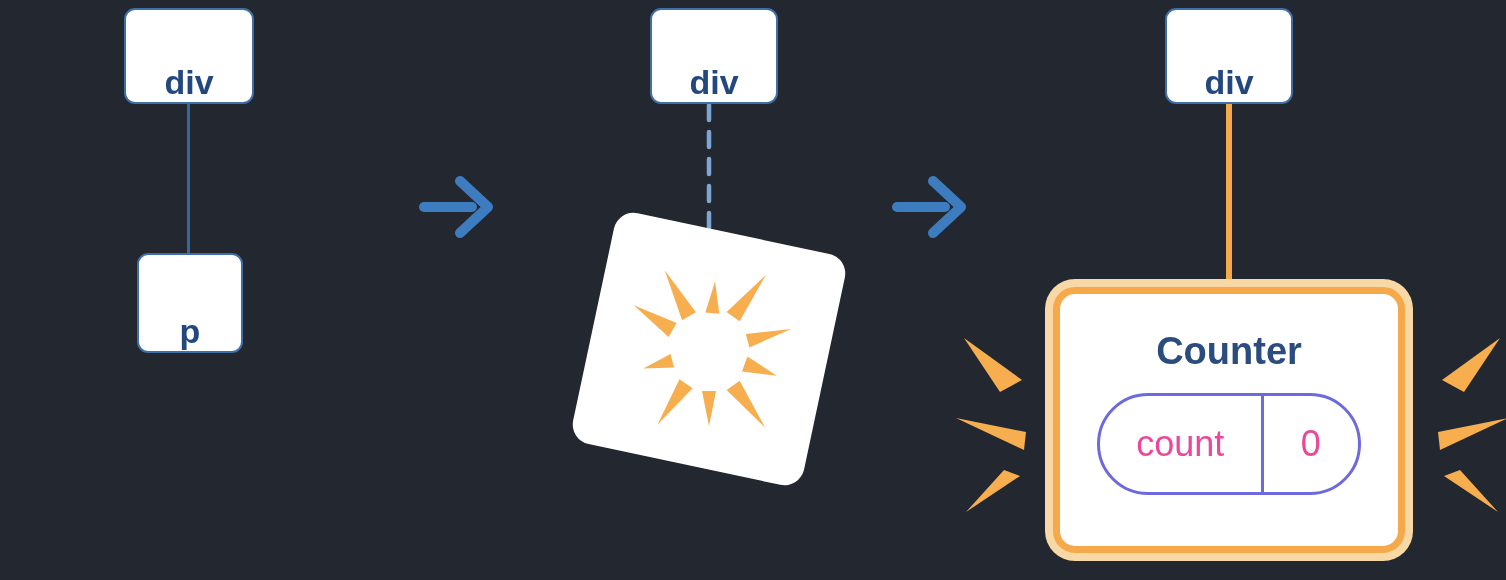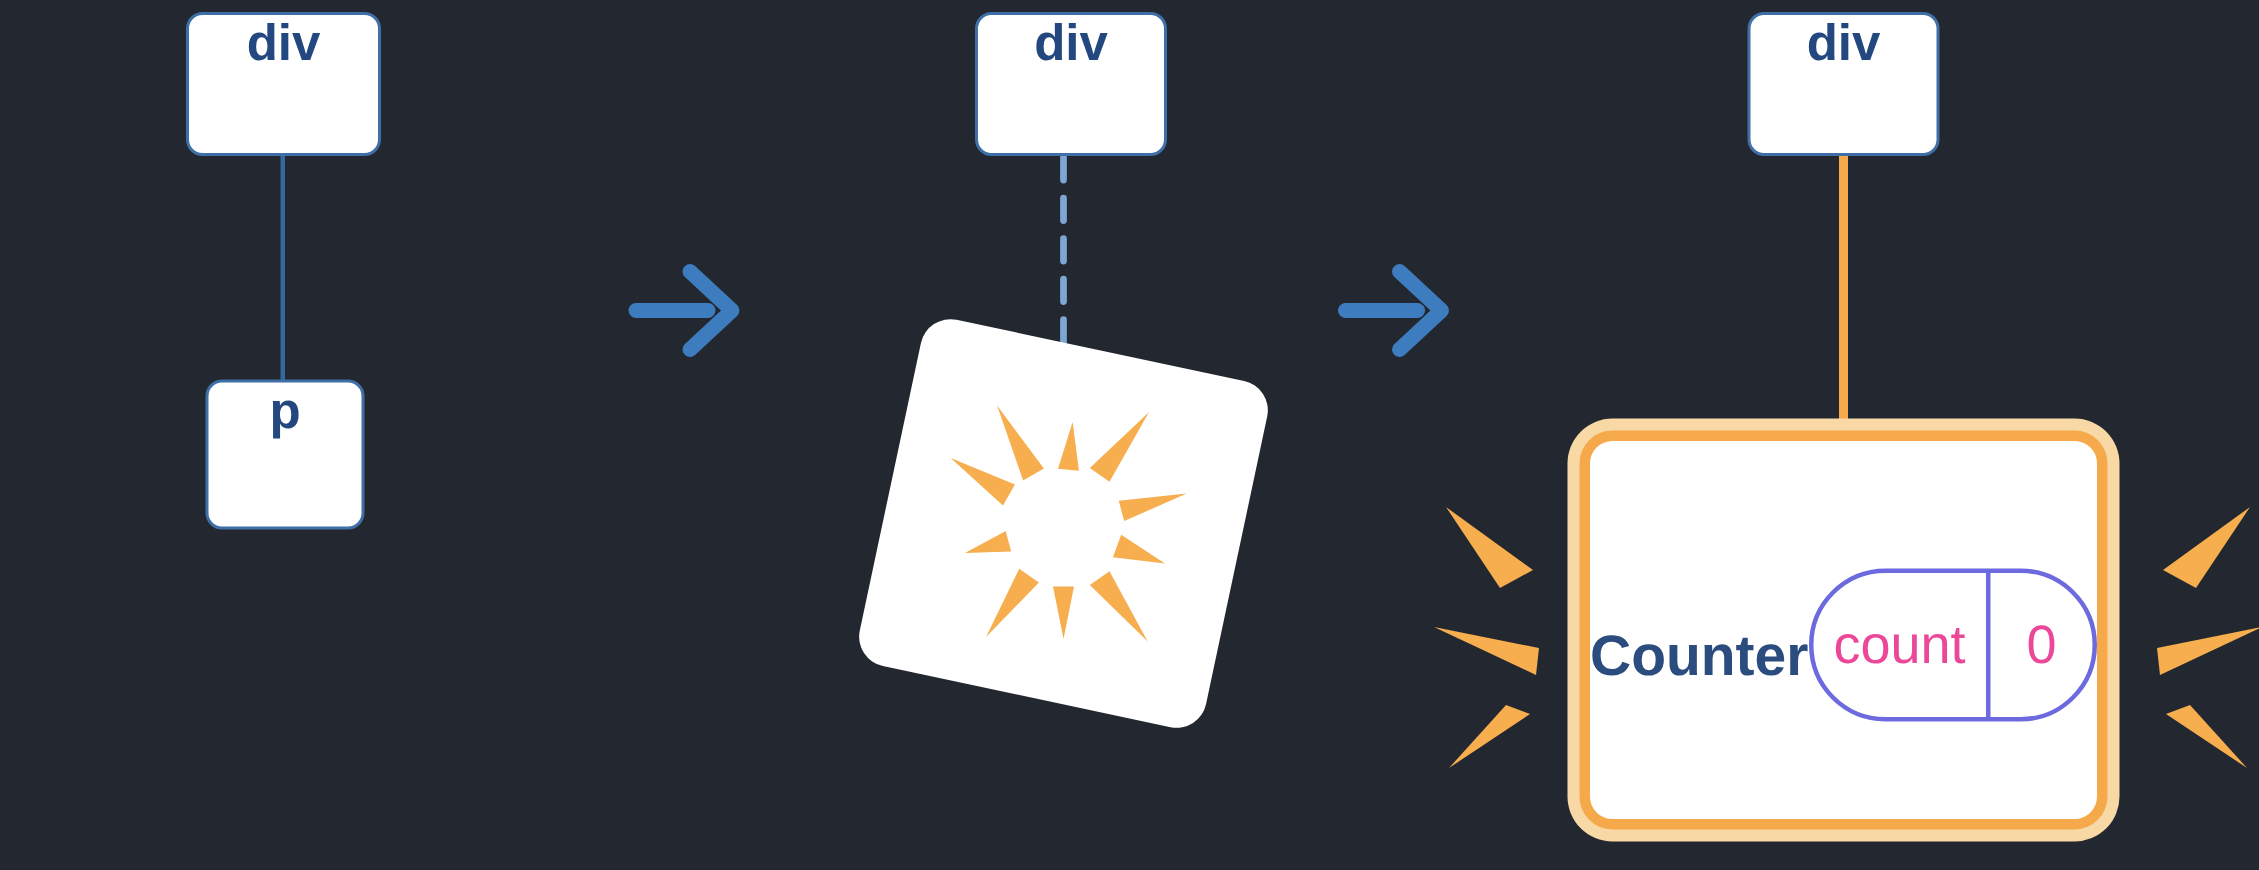--- a/index.html
+++ b/index.html
@@ -14,21 +14,21 @@
     background:#23272f;
     overflow:hidden;
   }
   
   .node{
     position:absolute;
     background:#ffffff;
     border:2.5px solid #3E6FA6;
     border-radius:11px;
     display:flex;
-    align-items:flex-start;
+    align-items:flex-end;
     justify-content:center;
     color:#23487F;
     font-size:34px;
     font-weight:600;
     box-sizing:border-box;
     z-index:3;
   }
   .node-div-1{left:124px;top:8px;width:130px;height:96px;}
   .node-p-1{left:137px;top:253px;width:106px;height:100px;}
   .node-div-2{left:650px;top:8px;width:128px;height:96px;}
@@ -56,21 +56,21 @@
   
   .counter-card{
     position:absolute;
     left:1053px;top:287px;width:352px;height:266px;
     background:#ffffff;
     border:7px solid #F5A94B;
     border-radius:22px;
     box-shadow:0 0 0 8px #F8D9A6;
     box-sizing:border-box;
     display:flex;
-    flex-direction:row;
+    flex-direction:column;
     align-items:center;
     z-index:3;
   }
   .counter-title{
     margin-top:36px;
     font-size:38px;
     font-weight:600;
     color:#2B4C7E;
   }
   .state-pill{

